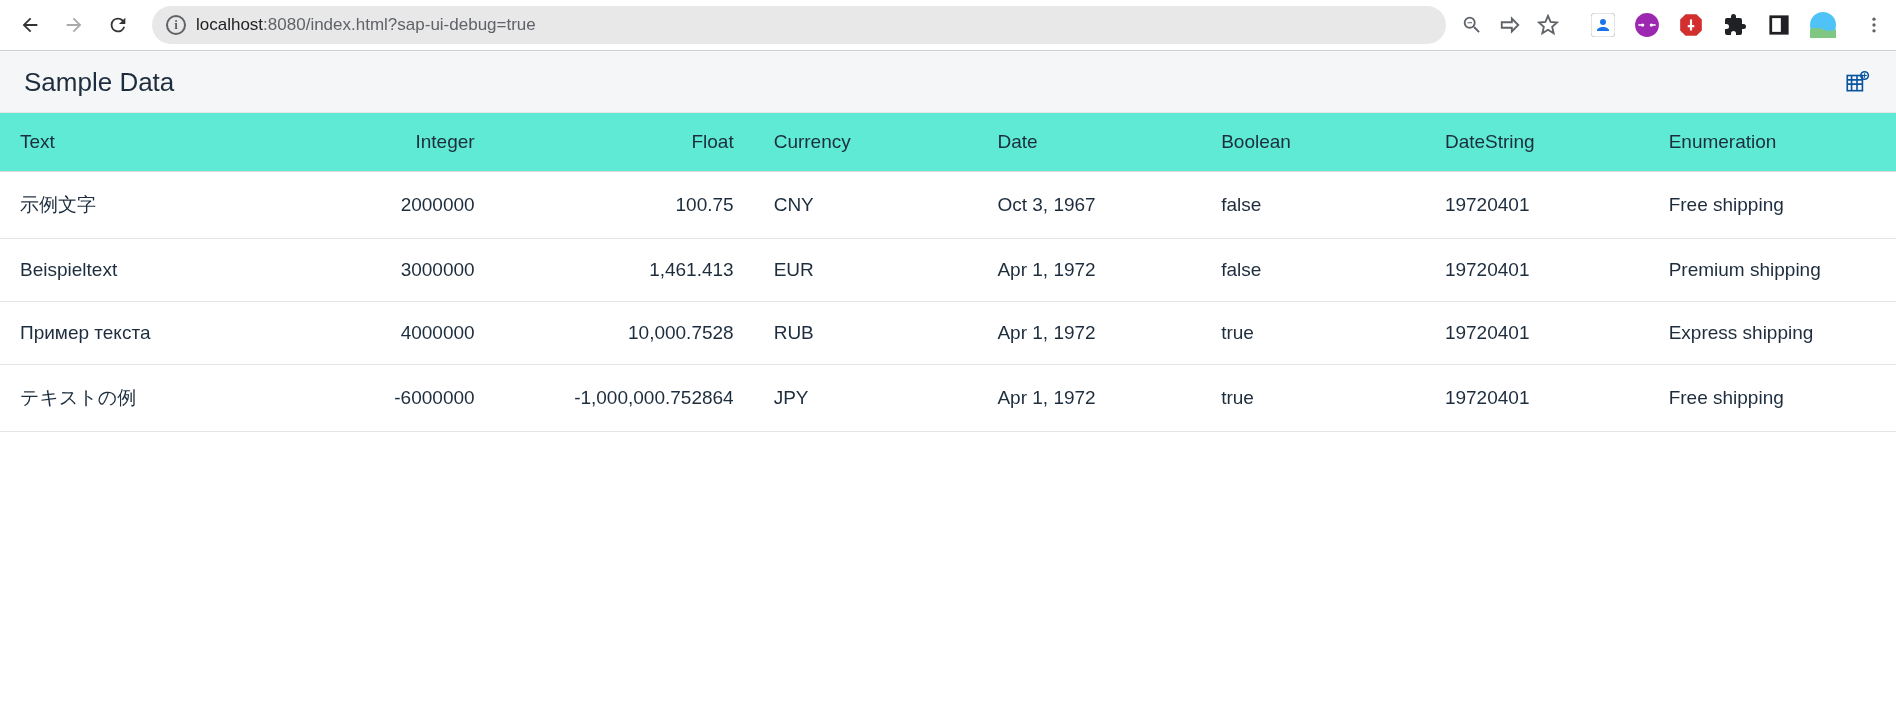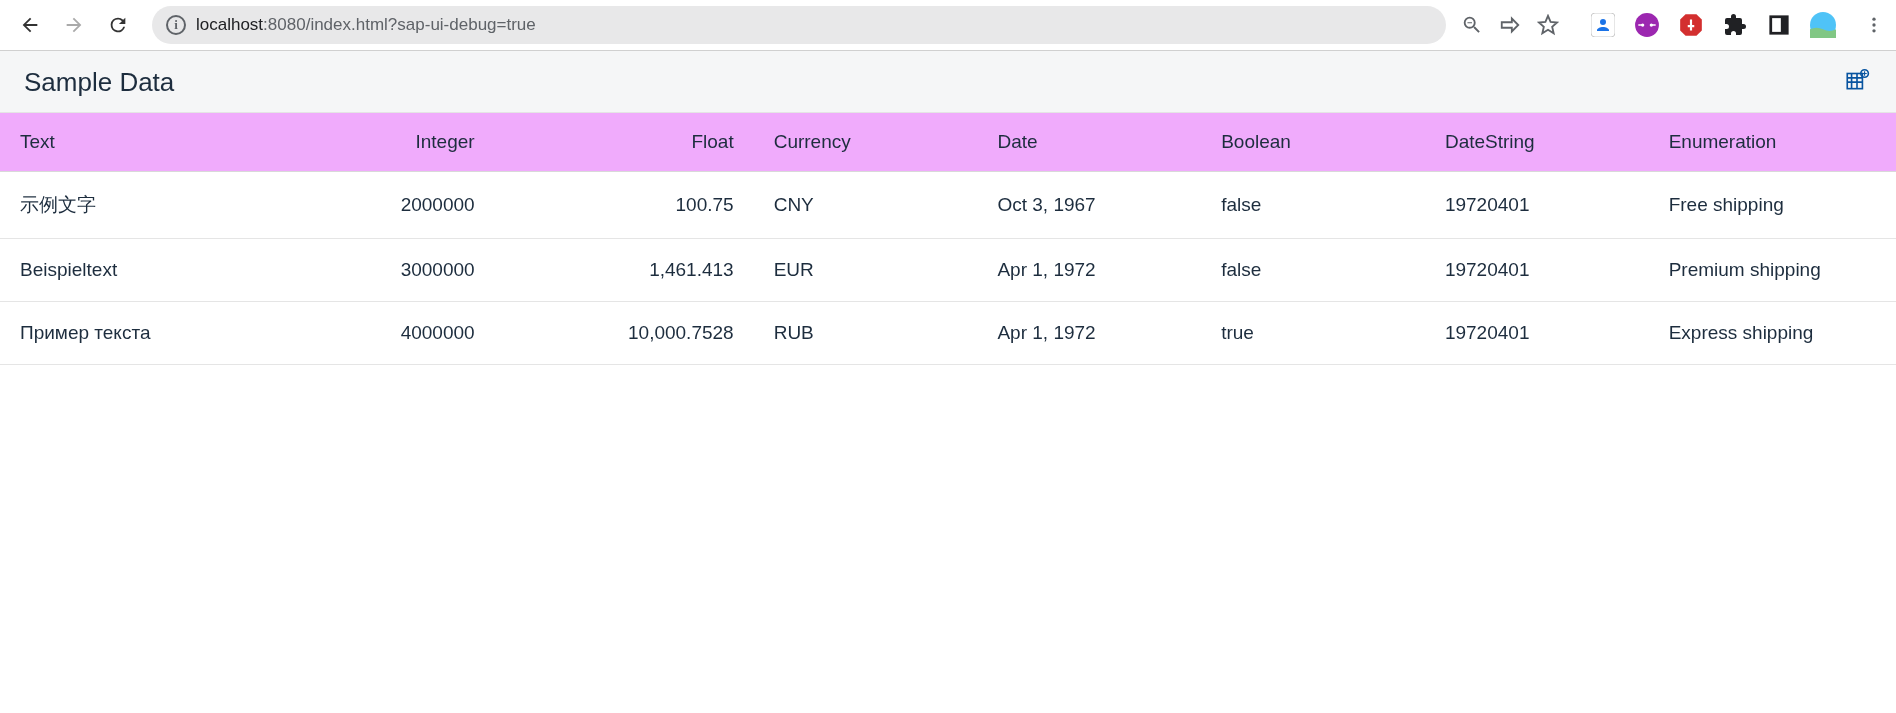--- a/index.html
+++ b/index.html
@@ -86,21 +86,21 @@
       height: 26px;
       display: flex;
       align-items: center;
       justify-content: center;
     }
     .divider-line { height: 1px; background: #d0d0d0; width: 100%; }
 
     
     .page-header {
       display: flex;
-      align-items: flex-start;
+      align-items: center;
       justify-content: space-between;
       padding: 16px 24px 14px 24px;
       background: #f5f6f7;
       border-bottom: 1px solid #e5e5e5;
       gap: 10px;
     }
     .page-title {
       font-size: 26px;
       font-weight: 400;
       color: #1d2d3e;
@@ -109,21 +109,21 @@
       width: 28px;
       height: 28px;
       color: #0854a0;
     }
 
     table {
       width: 100%;
       border-collapse: collapse;
     }
     thead th {
-      background: #f0abfc;
+      background: #5eead4;
       font-weight: 400;
       font-size: 19px;
       color: #1d2d3e;
       padding: 18px 20px;
       text-align: left;
       border-bottom: 1px solid #d9d9d9;
     }
     thead th.num { text-align: right; }
     tbody td {
       font-size: 19px;
@@ -287,14 +287,24 @@
       <tr>
         <td class="col-text">Пример текста</td>
         <td class="col-integer num">4000000</td>
         <td class="col-float num">10,000.7528</td>
         <td class="col-currency">RUB</td>
         <td class="col-date">Apr 1, 1972</td>
         <td class="col-boolean">true</td>
         <td class="col-datestring">19720401</td>
         <td class="col-enum">Express shipping</td>
       </tr>
+      <tr>
+        <td class="col-text">テキストの例</td>
+        <td class="col-integer num">-6000000</td>
+        <td class="col-float num">-1,000,000.752864</td>
+        <td class="col-currency">JPY</td>
+        <td class="col-date">Apr 1, 1972</td>
+        <td class="col-boolean">true</td>
+        <td class="col-datestring">19720401</td>
+        <td class="col-enum">Free shipping</td>
+      </tr>
     </tbody>
 </table>
 
 </body></html>

